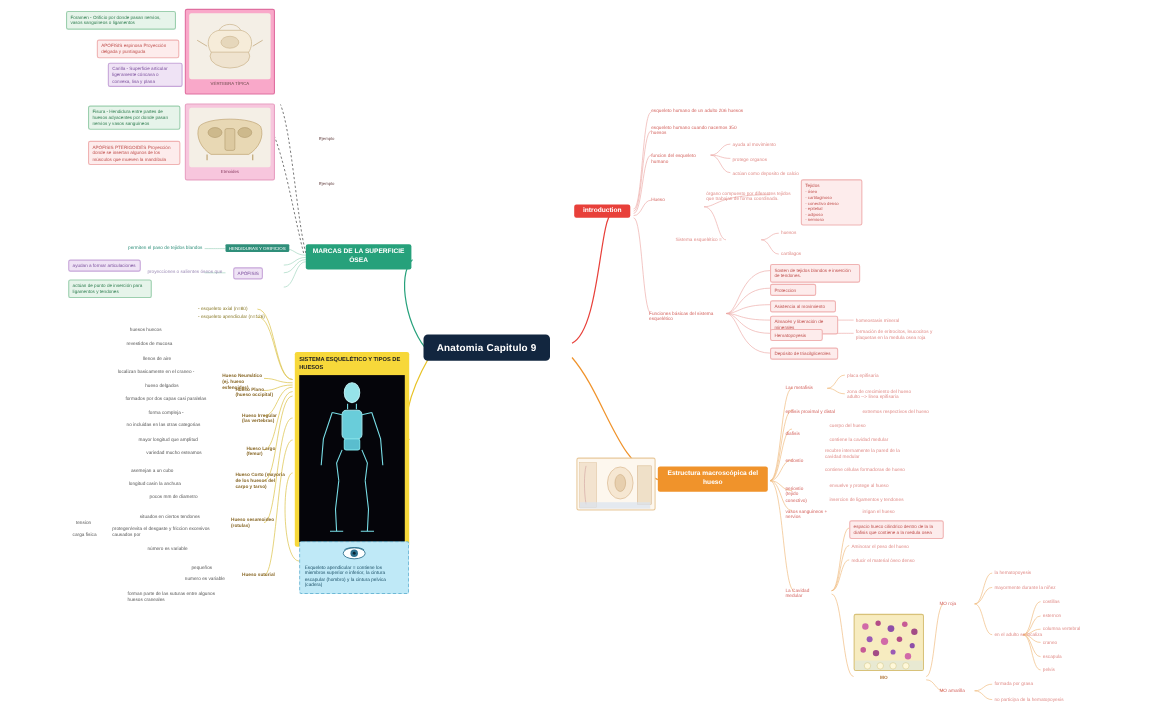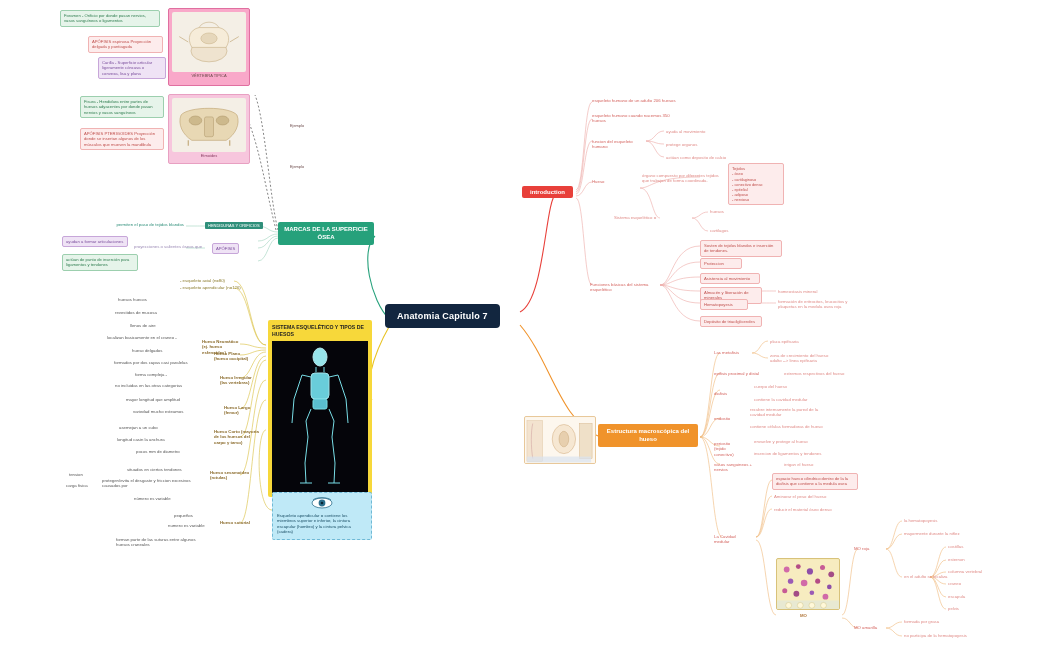--- a/index.html
+++ b/index.html
@@ -106,21 +106,21 @@
     <path d="M886,628 C894,628 894,622 902,622" stroke="#f0b87a" stroke-width=".6" fill="none"></path>
     <path d="M886,628 C894,628 894,636 902,636" stroke="#f0b87a" stroke-width=".6" fill="none"></path>
     <path d="M930,577 C938,577 938,547 946,547" stroke="#f0b87a" stroke-width=".6" fill="none"></path>
     <path d="M930,577 C938,577 938,560 946,560" stroke="#f0b87a" stroke-width=".6" fill="none"></path>
     <path d="M930,577 C938,577 938,572 946,572" stroke="#f0b87a" stroke-width=".6" fill="none"></path>
     <path d="M930,577 C938,577 938,584 946,584" stroke="#f0b87a" stroke-width=".6" fill="none"></path>
     <path d="M930,577 C938,577 938,597 946,597" stroke="#f0b87a" stroke-width=".6" fill="none"></path>
     <path d="M930,577 C938,577 938,609 946,609" stroke="#f0b87a" stroke-width=".6" fill="none"></path>
   </svg>
 
-  <div class="node center-node" style="left:385px;top:304px;">Anatomia Capitulo 7</div>
+  <div class="node center-node" style="left:385px;top:304px;">Anatomia Capitulo 9</div>
 
   <div class="node pink-card" style="left:168px;top:8px;width:82px;height:78px;">
     <div class="imgbox" style="width:100%;height:60px;position:relative;">
       <svg viewBox="0 0 82 60" width="100%" height="60">
         <ellipse cx="41" cy="40" rx="20" ry="12" fill="#efe3cf" stroke="#c9b28a" stroke-width="0.7"></ellipse>
         <path d="M22,36 C16,26 20,16 30,14 L52,14 C62,16 66,26 60,36 Z" fill="#f6ecd9" stroke="#c9b28a" stroke-width="0.7"></path>
         <path d="M30,14 C34,6 48,6 52,14" fill="none" stroke="#c9b28a" stroke-width="0.7"></path>
         <path d="M18,30 L8,24 M64,30 L74,24" stroke="#c9b28a" stroke-width="0.9"></path>
         <ellipse cx="41" cy="26" rx="9" ry="6" fill="#e6d7bb" stroke="#c9b28a" stroke-width="0.6"></ellipse>
       </svg>

